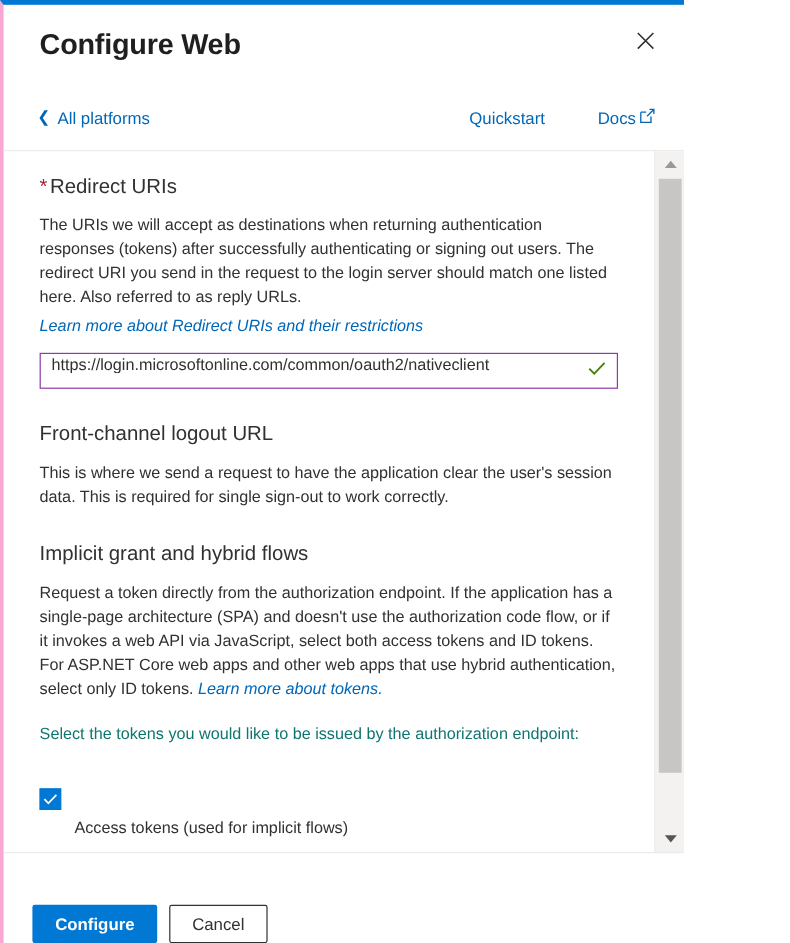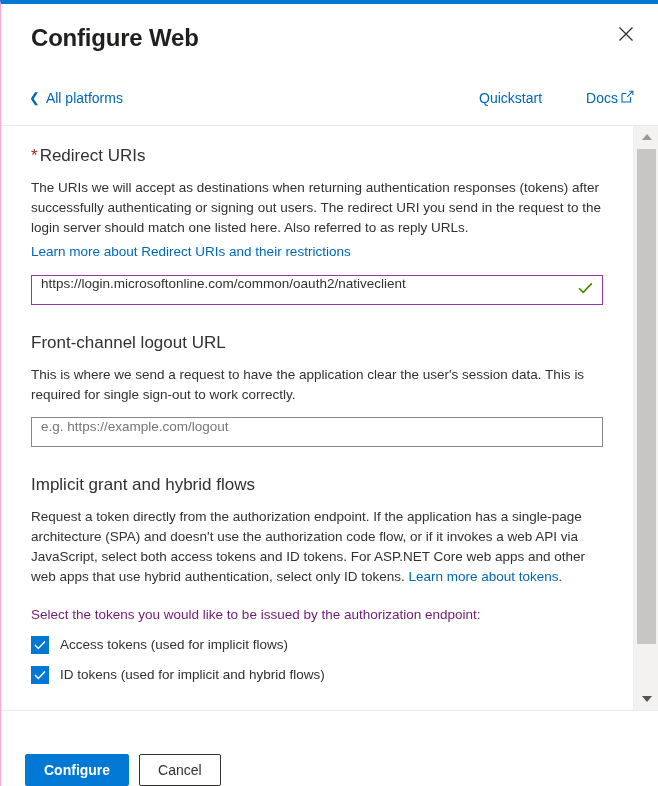--- a/index.html
+++ b/index.html
@@ -9,25 +9,25 @@
   body {
     width: 658px;
     height: 786px;
     background: #ffffff;
     font-family: "Liberation Sans", sans-serif;
     color: #323130;
     overflow: hidden;
   }
   .panel {
     position: relative;
-    width: 658px;
+    width: 570px;
     height: 786px;
     box-sizing: border-box;
     border-top: 4px solid #0078d4;
-    border-left: 1px solid #f9a8d4;
+    border-left: 3px solid #f9a8d4;
     background: #ffffff;
     display: flex;
     flex-direction: column;
   }
 
   
   .header {
     position: relative;
     flex: 0 0 auto;
     padding: 18px 24px 0 30px;
@@ -124,20 +124,21 @@
   p.desc {
     font-size: 13.5px;
     line-height: 20px;
     color: #323130;
     margin: 0 0 4px 0;
   }
   .inline-link {
     color: #0067b8;
     text-decoration: none;
     cursor: pointer;
+    font-style: italic;
   }
 
   .field {
     margin-top: 12px;
     position: relative;
   }
   .text-input {
     width: 100%;
     height: 30px;
     box-sizing: border-box;
@@ -161,21 +162,21 @@
     transform: translateY(-50%);
     pointer-events: none;
   }
 
   .section { margin-bottom: 6px; }
   .section.spaced { margin-top: 26px; }
 
   .prompt {
     font-size: 13.5px;
     line-height: 20px;
-    color: #701a75;
+    color: #0f766e;
     margin: 18px 0 10px 0;
   }
 
   .cb-row {
     display: flex;
     align-items: center;
     margin-bottom: 10px;
     cursor: pointer;
   }
   .cb-box {
@@ -187,20 +188,21 @@
     margin-right: 11px;
     display: flex;
     align-items: center;
     justify-content: center;
     flex: 0 0 auto;
   }
   .cb-label {
     font-size: 13.5px;
     color: #323130;
     line-height: 20px;
+    margin-top: 48px;
   }
 
   
   .scrollbar {
     flex: 0 0 auto;
     width: 25px;
     background: #f3f2f1;
     border-left: 1px solid #eeeeee;
     position: relative;
     box-sizing: border-box;
@@ -323,23 +325,20 @@
             <svg width="15" height="12" viewBox="0 0 15 12" aria-hidden="true">
               <path d="M1 6.2 L5.2 10.4 L13.8 1.4" stroke="#498205" stroke-width="1.6" fill="none"></path>
             </svg>
           </span>
         </div>
       </div>
 
       <div class="section spaced">
         <h3 class="section-title">Front-channel logout URL</h3>
         <p class="desc">This is where we send a request to have the application clear the user's session data. This is required for single sign-out to work correctly.</p>
-        <div class="field">
-          <input class="text-input" type="text" placeholder="e.g. https://example.com/logout" style="">
-        </div>
       </div>
 
       <div class="section spaced">
         <h3 class="section-title">Implicit grant and hybrid flows</h3>
         <p class="desc"><span>Request a token directly from the authorization endpoint. If the application has a single-page architecture (SPA) and doesn't use the authorization code flow, or if it invokes a web API via JavaScript, select both access tokens and ID tokens. For ASP.NET Core web apps and other web apps that use hybrid authentication, select only ID tokens. </span><a class="inline-link">Learn more about tokens.</a></p>
         <p class="prompt">Select the tokens you would like to be issued by the authorization endpoint:</p>
 
         <div class="cb-row">
           <span class="cb-box">
             <svg width="12" height="10" viewBox="0 0 12 10" aria-hidden="true">

